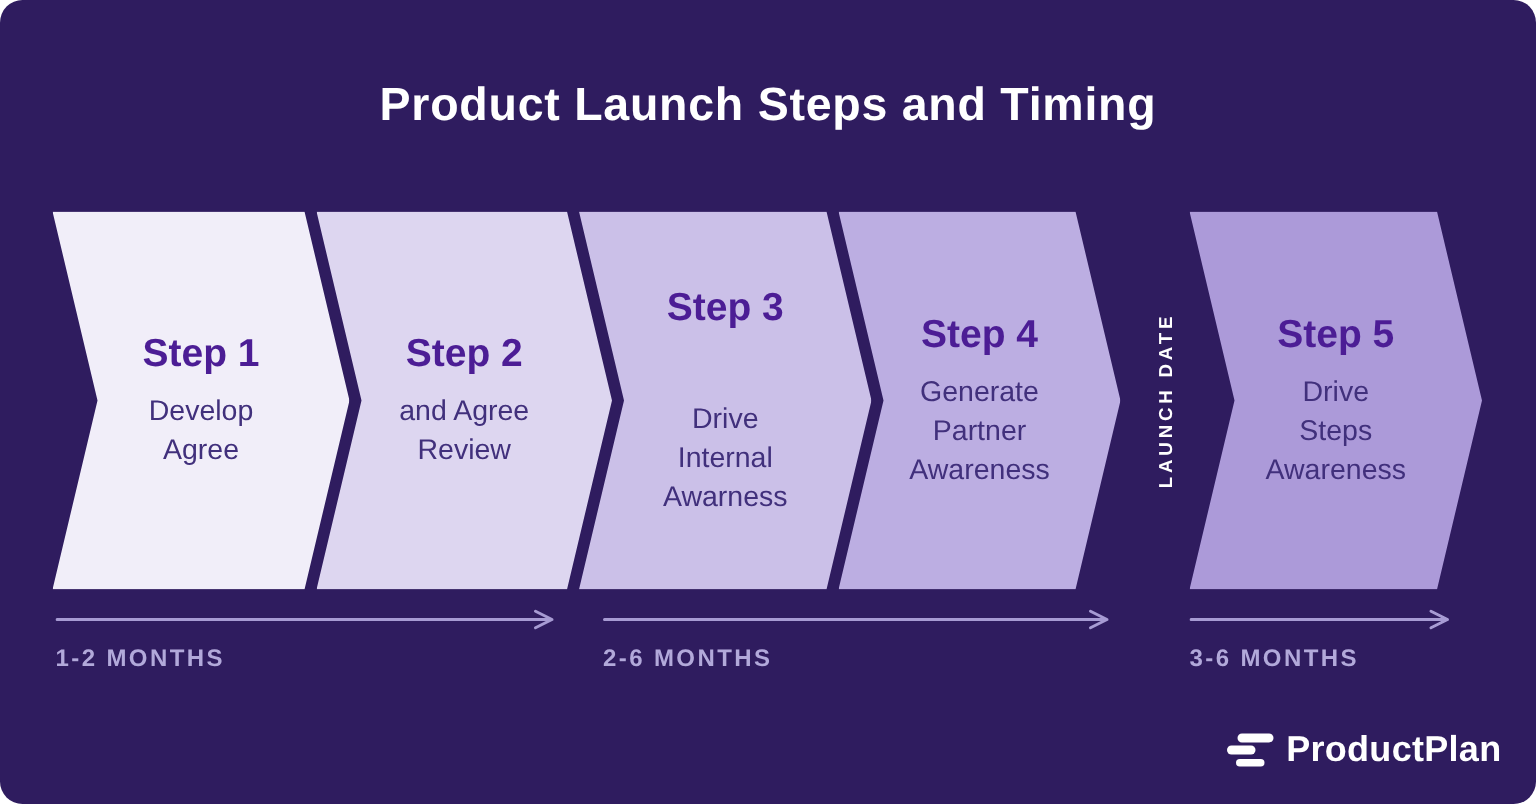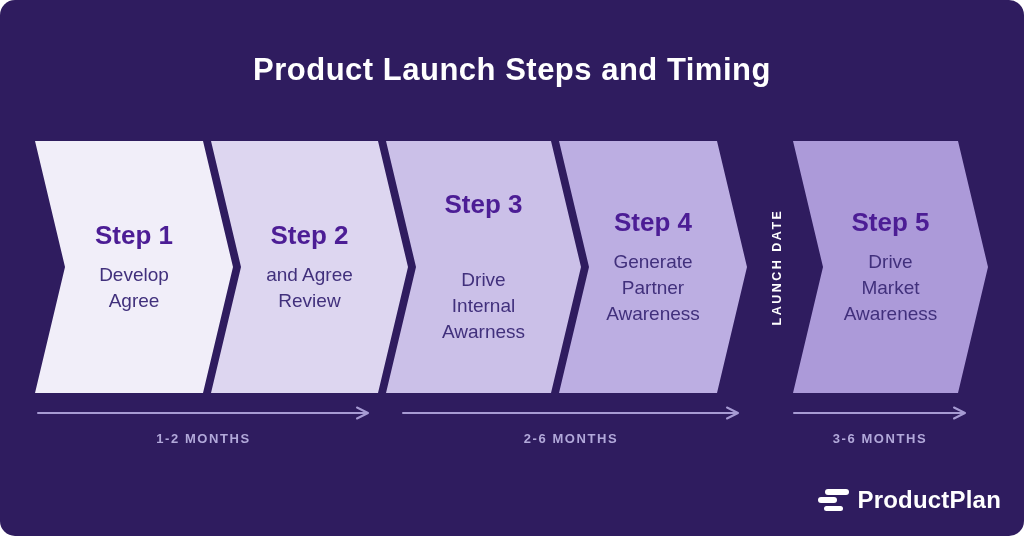--- a/index.html
+++ b/index.html
@@ -75,25 +75,24 @@
     top: 406px;
     color: #a79bd3;
   }
   .timeline-1 { left: 37px; }
   .timeline-2 { left: 360px; margin-left: 42px; }
   .timeline-3 { left: 793px; }
   .timeline svg { display: block; }
   .timeline-label {
     display: block;
     margin-top: 11px;
-    font-size: 13px;
+    font-size: 16px;
     font-weight: 700;
     letter-spacing: 1.6px;
     color: #b2a9da;
-    text-align: center;
   }
   .logo {
     position: absolute;
     right: 23px;
     top: 486px;
     display: flex;
     align-items: center;
     gap: 8px;
   }
   .logo-icon { position: relative; width: 31px; height: 22px; }
@@ -155,21 +154,21 @@
   </div>
 
   <div class="launch-date">
     <span>LAUNCH DATE</span>
   </div>
 
   <div class="step step-5" style="background: rgb(172, 154, 217);">
     <div class="step-title">Step 5</div>
     <div>
       <span class="step-line">Drive</span>
-      <span class="step-line">Market</span>
+      <span class="step-line">Steps</span>
       <span class="step-line">Awareness</span>
     </div>
   </div>
 
   <div class="timeline timeline-1">
     <svg width="333" height="14" viewBox="0 0 333 14">
       <line x1="1" y1="7" x2="330" y2="7" stroke="#a79bd3" stroke-width="2" stroke-linecap="round"></line>
       <path d="M320 1.5 L331 7 L320 12.5" fill="none" stroke="#a79bd3" stroke-width="2" stroke-linecap="round" stroke-linejoin="round"></path>
     </svg>
     <span class="timeline-label">1-2 MONTHS</span>

